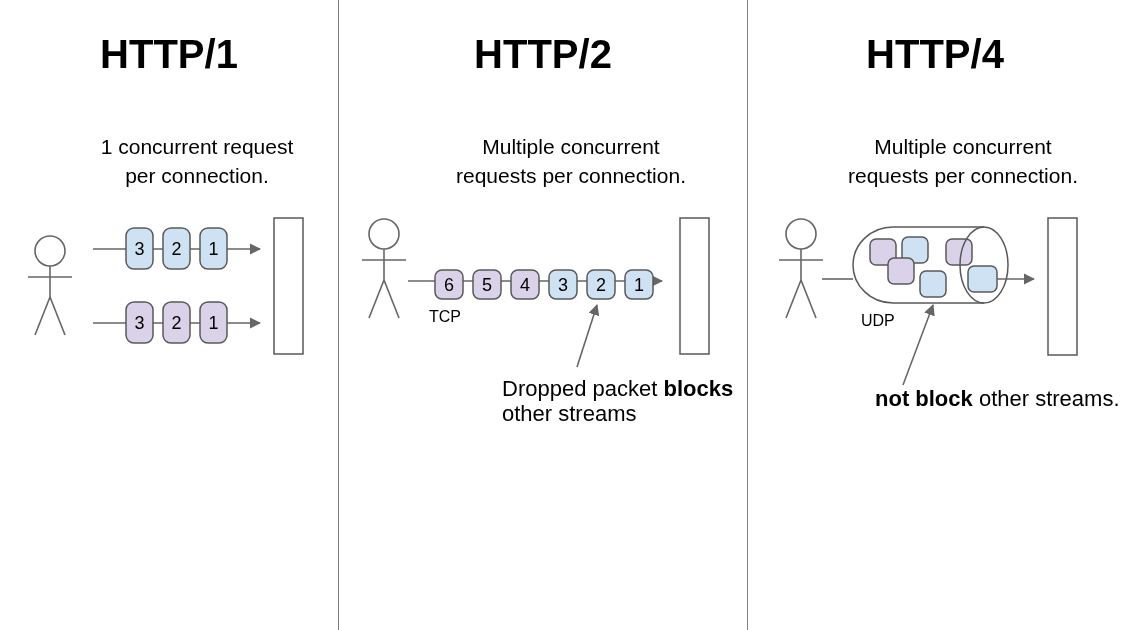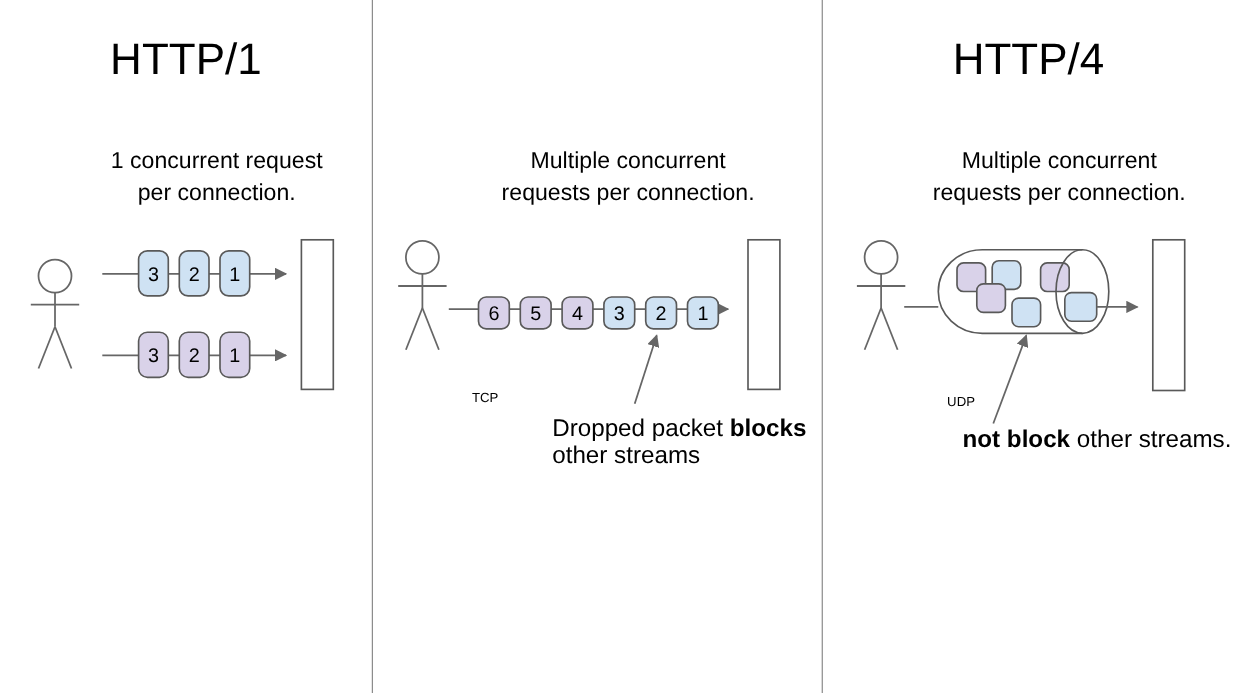--- a/index.html
+++ b/index.html
@@ -2,27 +2,27 @@
 <html><head>
 <meta charset="utf-8">
 <style>
   html,body{margin:0;padding:0;background:#ffffff;}
   #canvas{
     position:relative;width:1122px;height:630px;background:#ffffff;
     font-family:"Liberation Sans", sans-serif;color:#000;overflow:hidden;
   }
   .col-title{
     position:absolute;top:30px;height:48px;line-height:48px;
-    font-size:40px;font-weight:400;text-align:center;white-space:pre;
+    font-size:40px;font-weight:700;text-align:center;white-space:pre;
   }
   .col-desc{
     position:absolute;top:132px;font-size:21px;line-height:29px;
     text-align:center;white-space:pre-line;padding-left:28px;
   }
-  .proto-label{position:absolute;font-size:12px;line-height:18px;margin-top:44px;}
+  .proto-label{position:absolute;font-size:16px;line-height:18px;}
   .annotation{position:absolute;font-size:22px;line-height:25px;margin-left:48px;}
   .annotation b{font-weight:700;}
   svg{position:absolute;left:0;top:0;}
   svg text.pktnum{font-family:"Liberation Sans",sans-serif;font-size:18px;fill:#000;text-anchor:middle;}
 </style>
 </head>
 <body>
 
 <div id="canvas">
 
@@ -105,20 +105,21 @@
       <ellipse cx="984" cy="265" rx="24" ry="38" fill="none" stroke="#595959" stroke-width="1.5"></ellipse>
       <rect x="968" y="266" width="29" height="26" rx="6" stroke="#595959" stroke-width="1.5" fill="#cfe2f3"></rect>
 
       <line x1="997" y1="279" x2="1034" y2="279" stroke="#666666" stroke-width="1.6" marker-end="url(#arrowhead)"></line>
       <rect x="1048" y="218" width="29" height="137" fill="#ffffff" stroke="#595959" stroke-width="1.5"></rect>
       <line x1="903" y1="385" x2="933" y2="305" stroke="#666666" stroke-width="1.6" marker-end="url(#arrowhead)"></line>
     </g>
   </svg>
 
   <div class="col-title" style="left:0;width:338px">HTTP/1</div>
+  <div class="col-title" style="left:339px;width:408px">HTTP/2</div>
   <div class="col-title" style="left:748px;width:374px">HTTP/4</div>
 
   <div class="col-desc" style="left:0;width:338px">1 concurrent request
 per connection.</div>
   <div class="col-desc" style="left:339px;width:408px">Multiple concurrent
 requests per connection.</div>
   <div class="col-desc" style="left:748px;width:374px">Multiple concurrent
 requests per connection.</div>
 
   <div class="proto-label" style="left:429px;top:308px">TCP</div>

